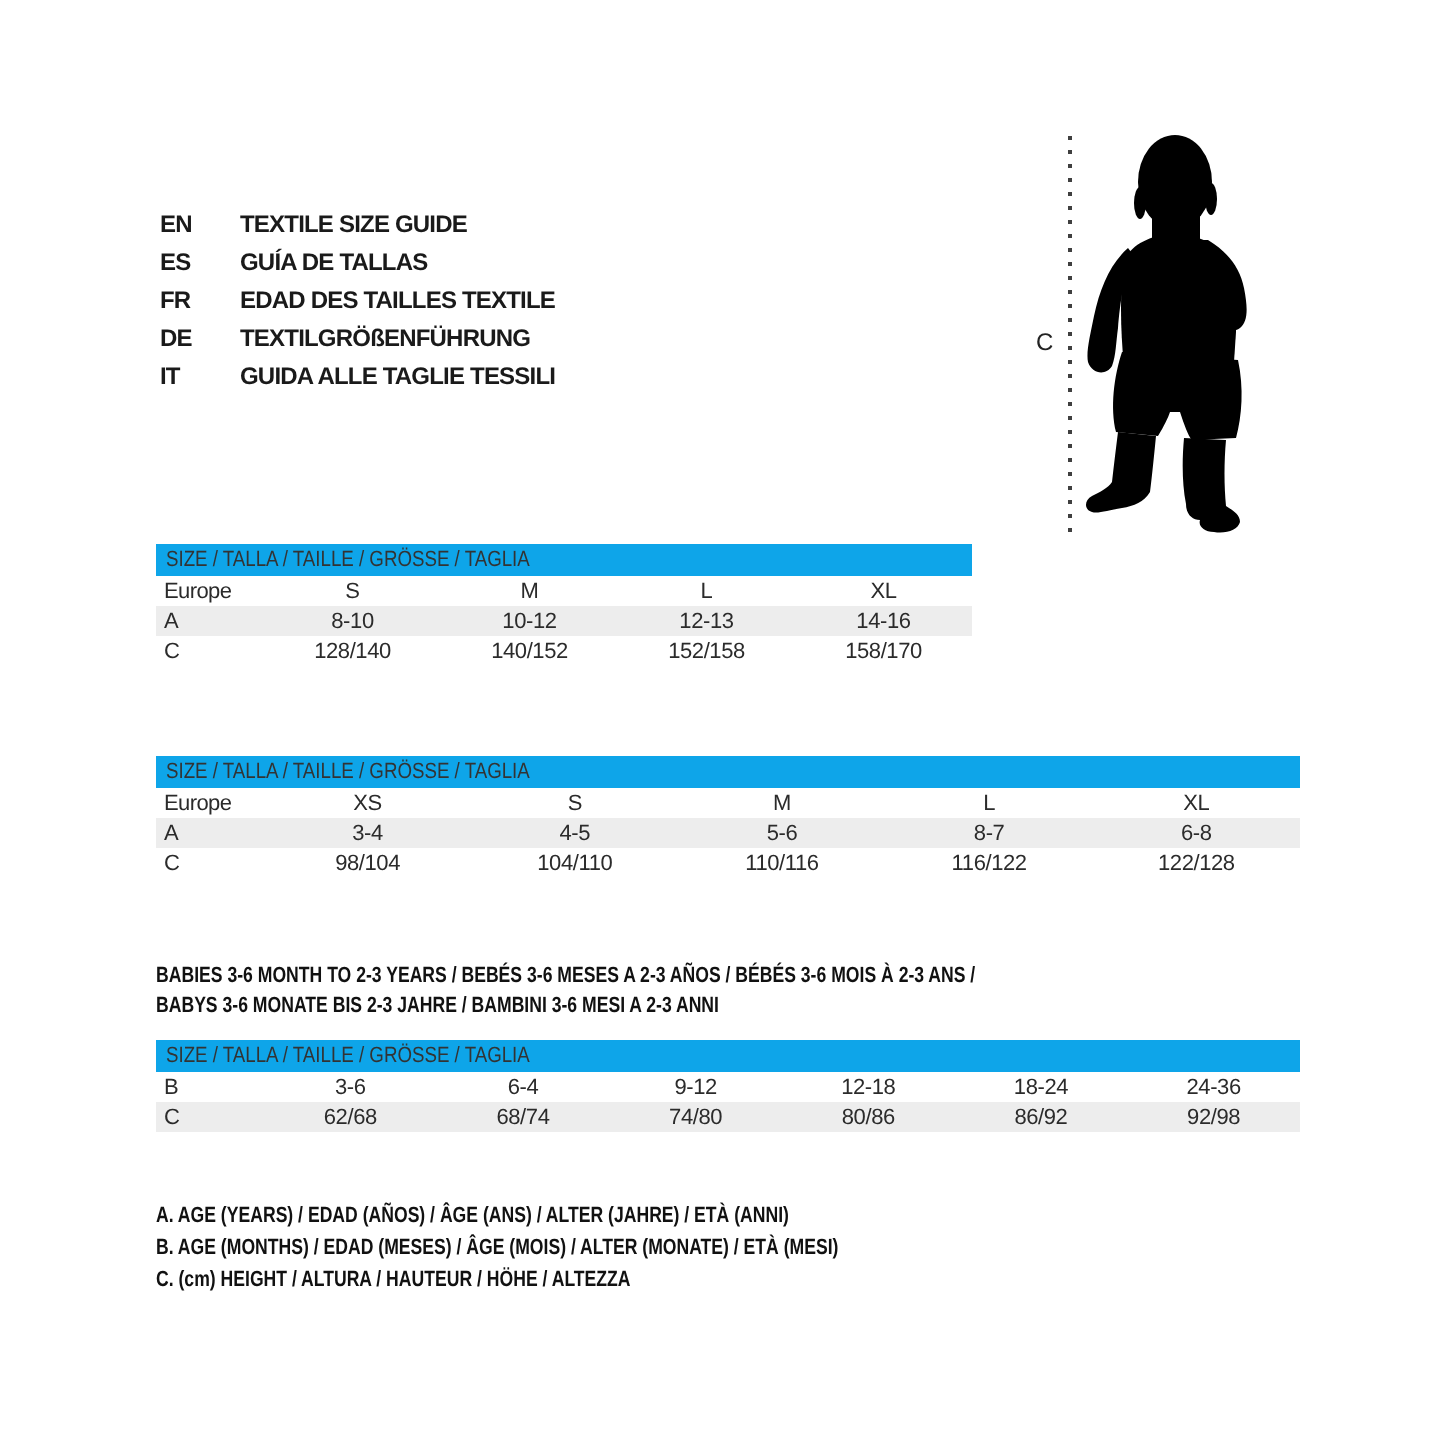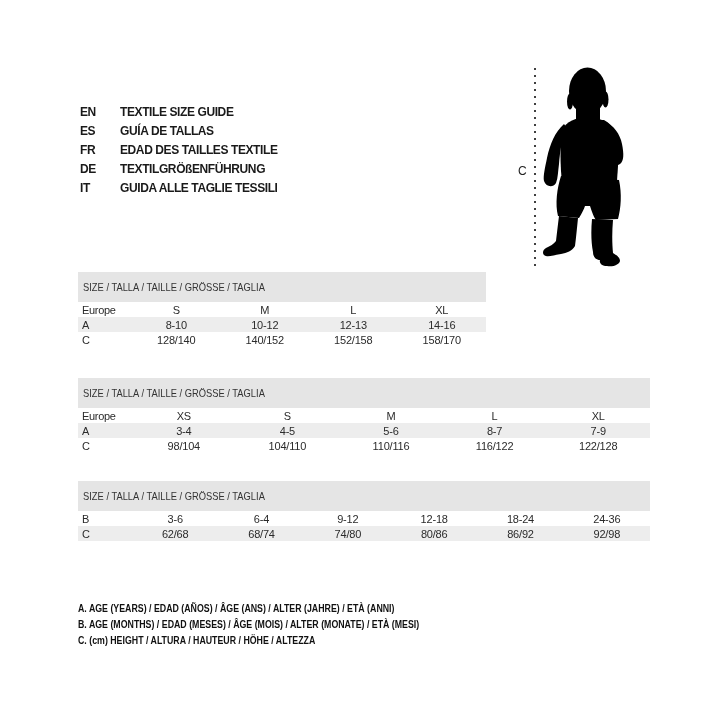--- a/index.html
+++ b/index.html
@@ -27,21 +27,21 @@
   .section{position:absolute;left:78px;}
   #sec-junior{top:272px;}
   #sec-children{top:378px;}
   #sec-babies{top:481px;}
   .sec-title{margin-bottom:9px;}
   .title-line{font-size:11px;font-weight:bold;line-height:15px;color:#111;
     white-space:nowrap;transform:scaleX(0.80);transform-origin:0 50%;}
   .title-line sub{font-size:8px;vertical-align:-2px;}
   .size-table{width:572px;}
   [data-table-id="junior"]{width:408px;}
-  .thead{height:30px;background:#e5e5e5;display:flex;align-items:center;padding-left:5px;}
+  .thead{height:16px;background:#0ea5e9;display:flex;align-items:center;padding-left:5px;}
   .thead-text{font-size:11px;color:#333;white-space:nowrap;
     transform:scaleX(0.85);transform-origin:0 50%;}
   .trow{display:flex;height:15px;align-items:center;font-size:11px;color:#2b2b2b;}
   .table-rows .trow:nth-child(even){background:#ededed;}
   .tlabel{flex:0 0 50px;width:50px;padding-left:4px;white-space:nowrap;letter-spacing:-0.3px;}
   .tcell{flex:1;text-align:center;white-space:nowrap;letter-spacing:-0.2px;}
 
   
   .footnotes{position:absolute;left:78px;top:600px;}
   .footnote-line{font-size:11px;font-weight:bold;line-height:16px;color:#111;
@@ -134,35 +134,39 @@
           <span class="tcell">M</span>
           <span class="tcell">L</span>
           <span class="tcell">XL</span>
         </div>
         <div class="trow">
           <span class="tlabel">A</span>
           <span class="tcell">3-4</span>
           <span class="tcell">4-5</span>
           <span class="tcell">5-6</span>
           <span class="tcell">8-7</span>
-          <span class="tcell">7-9</span>
+          <span class="tcell">6-8</span>
         </div>
         <div class="trow">
           <span class="tlabel">C</span>
           <span class="tcell">98/104</span>
           <span class="tcell">104/110</span>
           <span class="tcell">110/116</span>
           <span class="tcell">116/122</span>
           <span class="tcell">122/128</span>
         </div>
       </div>
     </div>
 </div>
 
 <div class="section" id="sec-babies">
+  <div class="sec-title">
+      <div class="title-line"><span>BABIES 3-6 MONTH TO 2-3 YEARS / BEBÉS 3-6 MESES A 2-3 AÑOS / BÉBÉS 3-6 MOIS À 2-3 ANS /</span></div>
+      <div class="title-line"><span>BABYS 3-6 MONATE BIS 2-3 JAHRE / BAMBINI 3-6 MESI A 2-3 ANNI</span></div>
+    </div>
   <div class="size-table" data-table-id="babies">
       <div class="thead">
         <span class="thead-text">SIZE / TALLA / TAILLE / GRÖSSE / TAGLIA</span>
       </div>
       <div class="table-rows">
         <div class="trow">
           <span class="tlabel">B</span>
           <span class="tcell">3-6</span>
           <span class="tcell">6-4</span>
           <span class="tcell">9-12</span>

